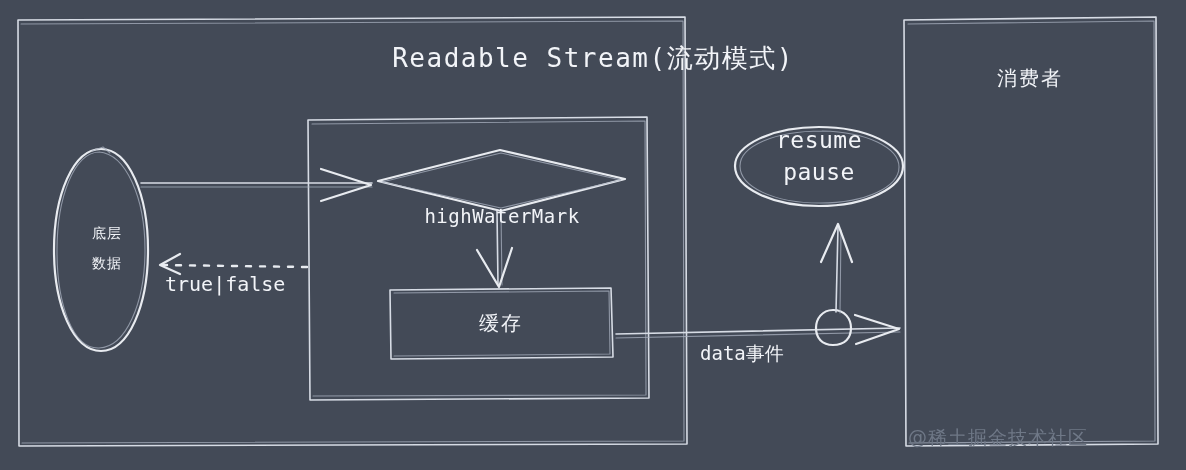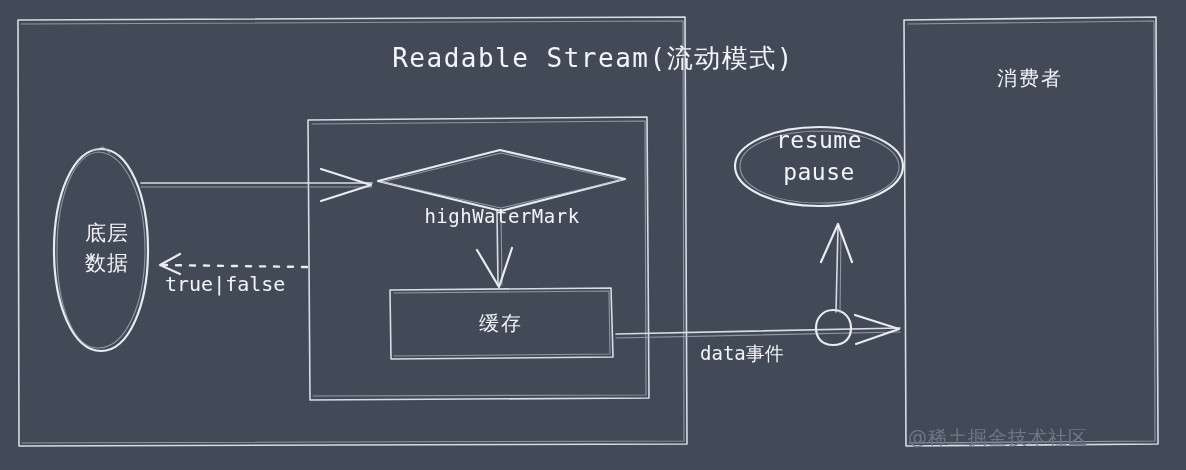--- a/index.html
+++ b/index.html
@@ -61,21 +61,21 @@
   #title {
     left: 0; right: 0;
     top: 41px;
     font-size: 26px;
     letter-spacing: 1.5px;
   }
   #source-label {
     left: 53px;
     top: 218px;
     width: 108px;
-    font-size: 21px;
+    font-size: 14px;
     line-height: 30px;
     font-family: "DejaVu Sans", "Liberation Sans", sans-serif;
     letter-spacing: 1px;
   }
   #boolean-label {
     left: 165px;
     top: 272px;
     font-size: 20px;
     letter-spacing: 0px;
   }

